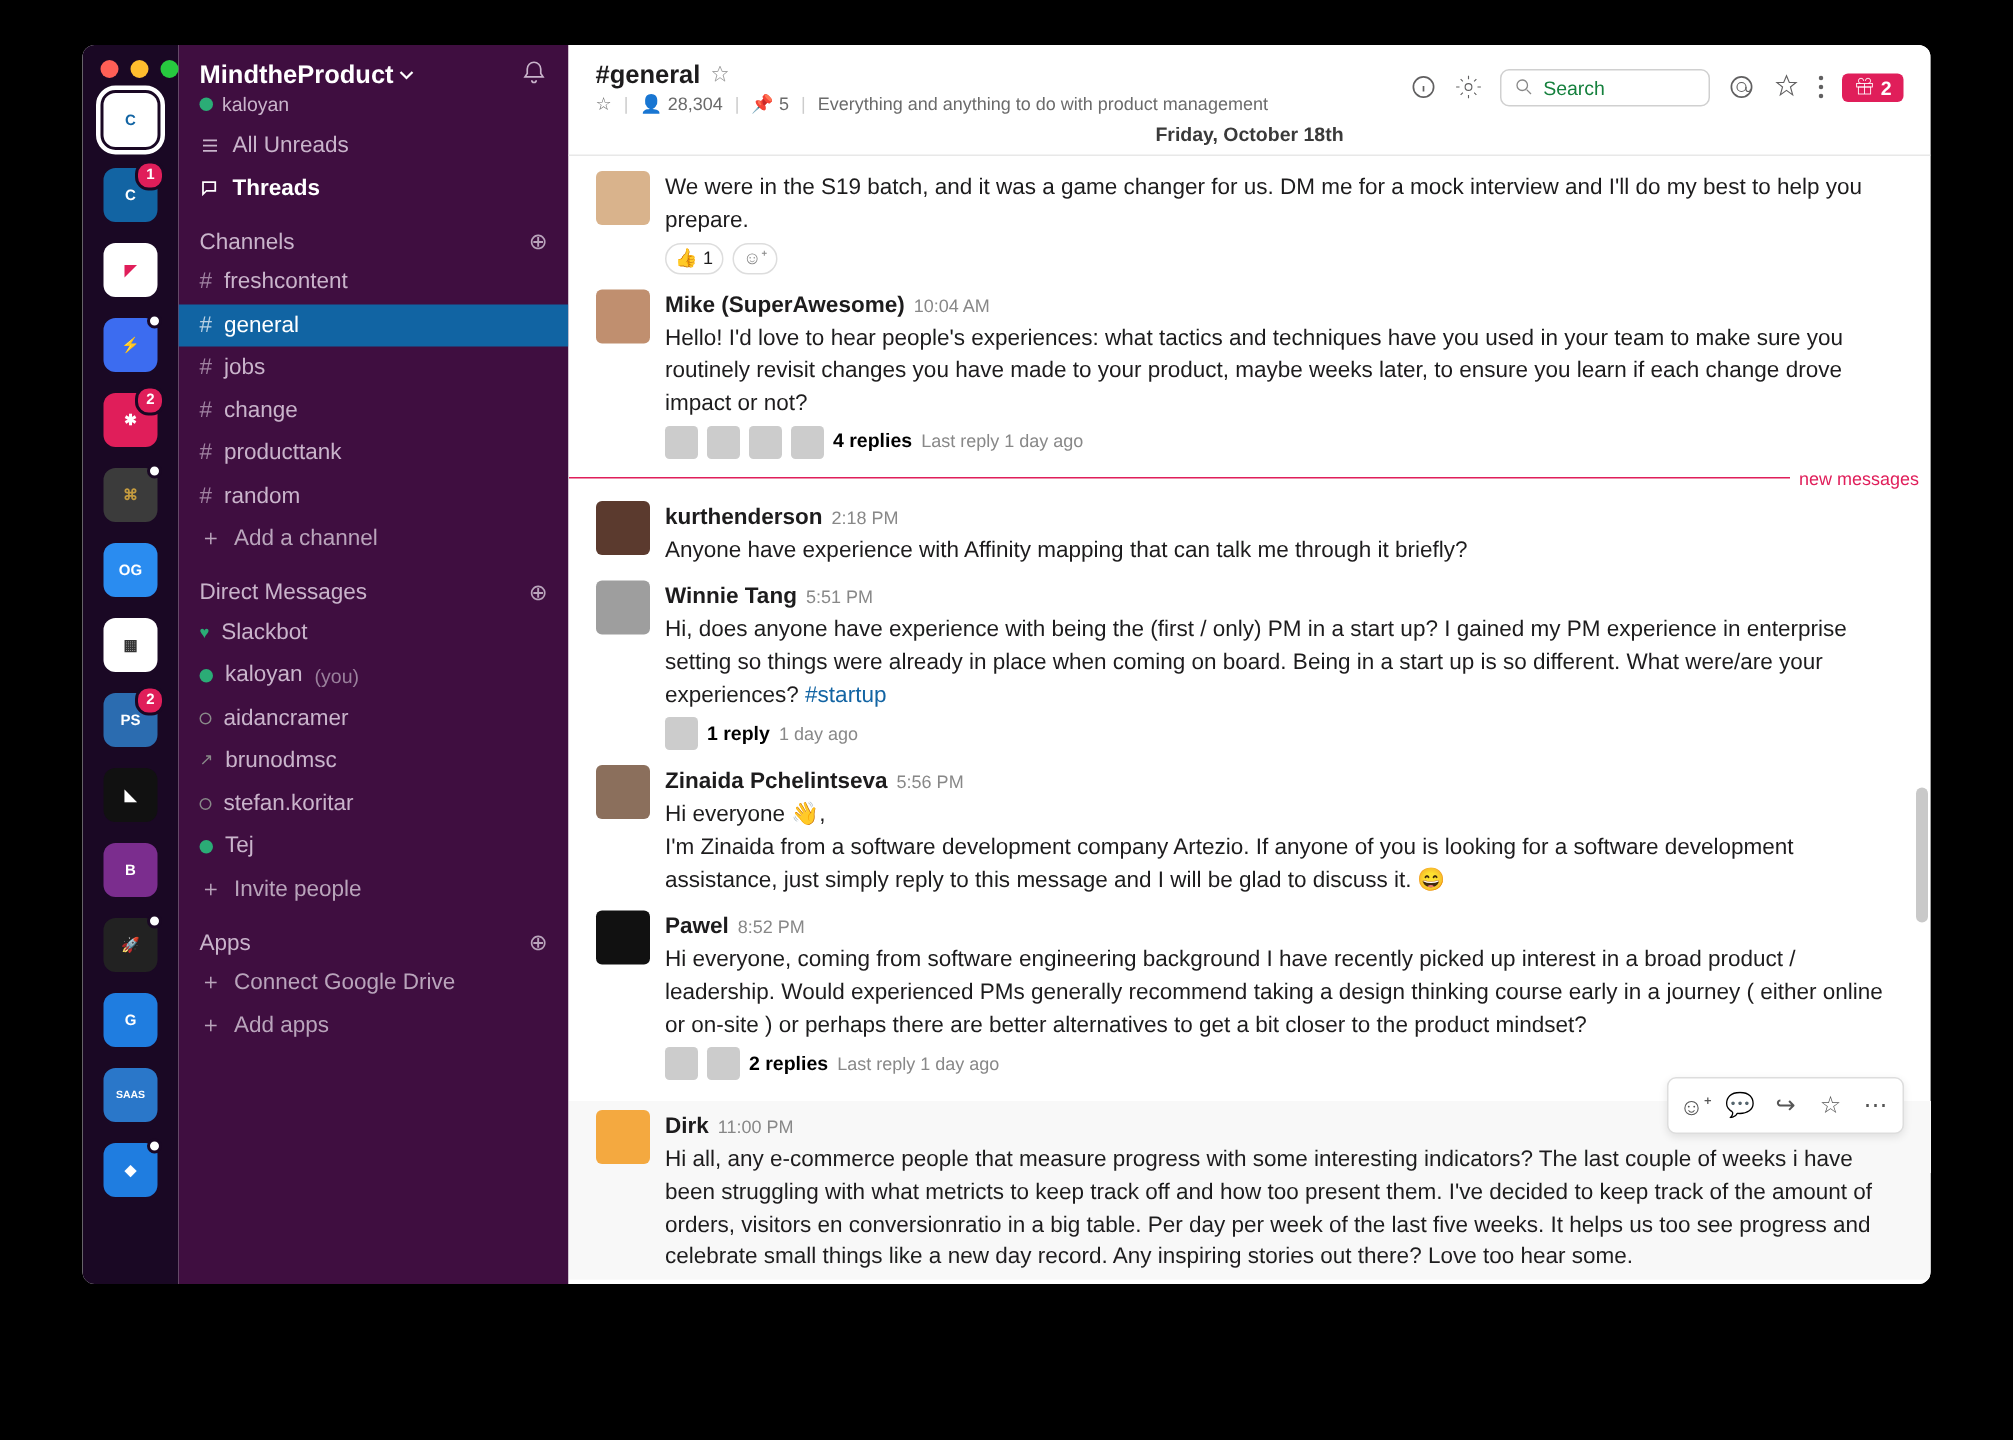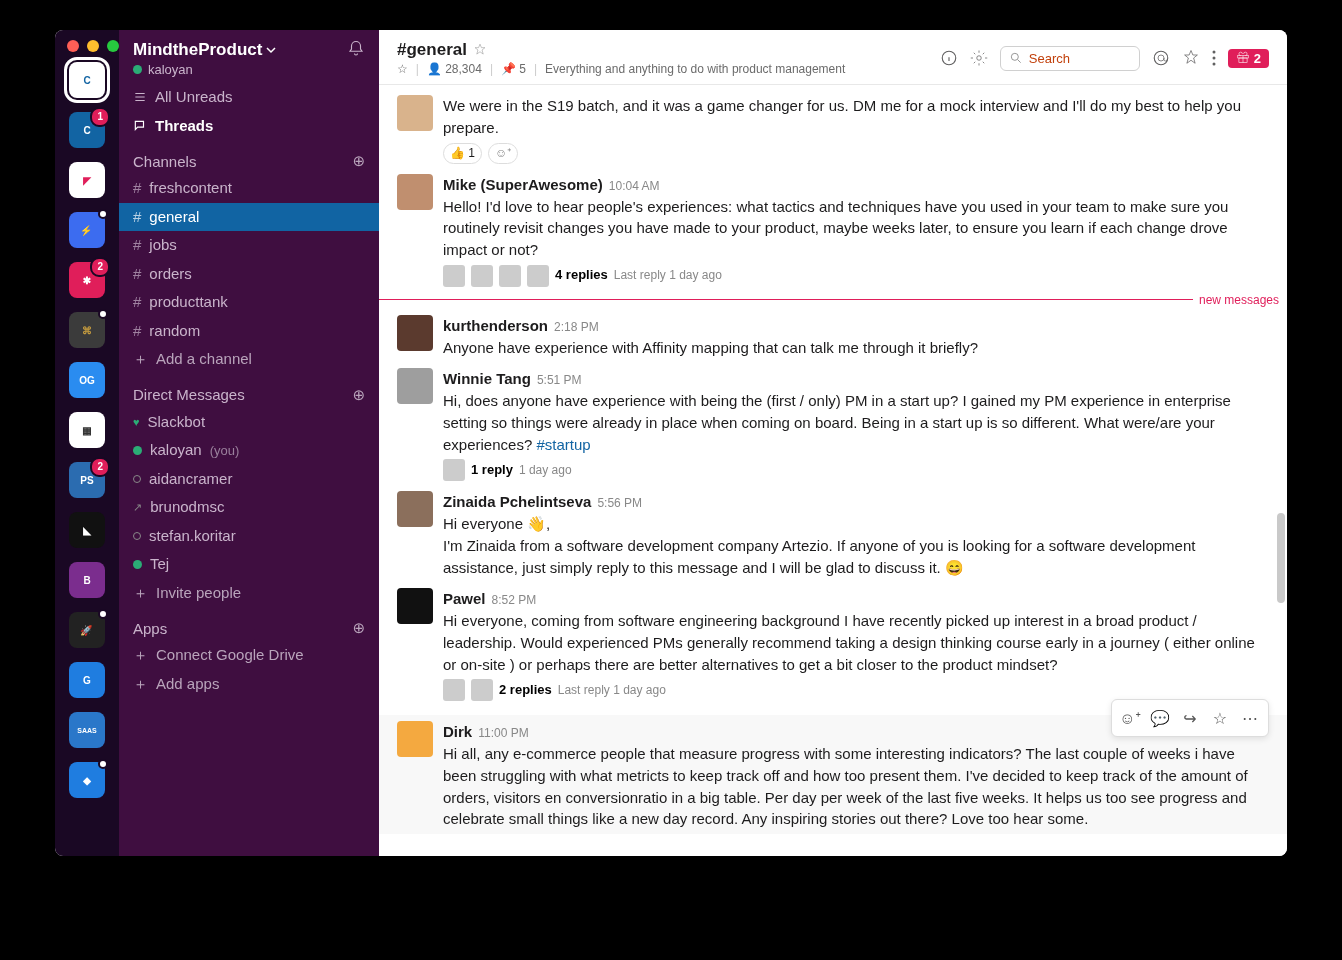--- a/index.html
+++ b/index.html
@@ -146,21 +146,21 @@
         <div class="sb-item active">
           <span class="hash">#</span>
           <span>general</span>
         </div>
         <div class="sb-item">
           <span class="hash">#</span>
           <span>jobs</span>
         </div>
         <div class="sb-item">
           <span class="hash">#</span>
-          <span>orders</span>
+          <span>change</span>
         </div>
         <div class="sb-item">
           <span class="hash">#</span>
           <span>producttank</span>
         </div>
         <div class="sb-item">
           <span class="hash">#</span>
           <span>random</span>
         </div>
       </div>
@@ -248,21 +248,21 @@
             </svg>
           <svg class="hicon" width="18" height="18" viewBox="0 0 24 24">
               <circle cx="12" cy="12" r="3" stroke="currentColor" fill="none"></circle>
               <path d="M12 2v3M12 19v3M4 12H1M23 12h-3M5 5l2 2M17 17l2 2M5 19l2-2M17 7l2-2" stroke="currentColor"></path>
             </svg>
           <div class="searchbox">
             <svg width="14" height="14" viewBox="0 0 24 24">
                 <circle cx="10" cy="10" r="6" stroke="currentColor" fill="none" stroke-width="1.5"></circle>
                 <path d="M15 15l5 5" stroke="currentColor" stroke-width="1.5"></path>
               </svg>
-            <span style="color:#c2410c">Search</span>
+            <span style="color:#15803d">Search</span>
           </div>
           <svg class="hicon" width="18" height="18" viewBox="0 0 24 24">
               <circle cx="12" cy="12" r="9" stroke="currentColor" fill="none" stroke-width="1.5"></circle>
               <circle cx="12" cy="12" r="4" stroke="currentColor" fill="none"></circle>
               <path d="M16 12v2a2 2 0 004 0" stroke="currentColor" fill="none"></path>
             </svg>
           <svg class="hicon" width="18" height="18" viewBox="0 0 24 24">
               <path d="M12 2l2.5 6h6l-5 4 2 7-5.5-4-5.5 4 2-7-5-4h6z" stroke="currentColor" fill="none"></path>
             </svg>
           <svg class="hicon" width="4" height="16" viewBox="0 0 4 16">
@@ -273,20 +273,21 @@
           <div class="gift">
             <svg width="14" height="14" viewBox="0 0 24 24">
                 <rect x="3" y="8" width="18" height="4" stroke="#fff" fill="none"></rect>
                 <rect x="5" y="12" width="14" height="8" stroke="#fff" fill="none"></rect>
                 <path d="M12 8v12M8 8a3 3 0 113-3M16 8a3 3 0 10-3-3" stroke="#fff" fill="none"></path>
               </svg>
             <span>2</span>
           </div>
         </div>
       </div>
+      <div class="date-wrap"><span class="date-div">Friday, October 18th</span></div>
     </div>
 
     <div class="msgs" id="msgs">
       <div class="scrolltrack">
           <div class="scrollthumb"></div>
         </div>
     <div class="msg msg-rel">
           <div class="avatar" style="background:#d9b38c"></div>
           <div class="mbody">
             <div class="mtext">We were in the S19 batch, and it was a game changer for us. DM me for a mock interview and I'll do my best to help you prepare.</div>

